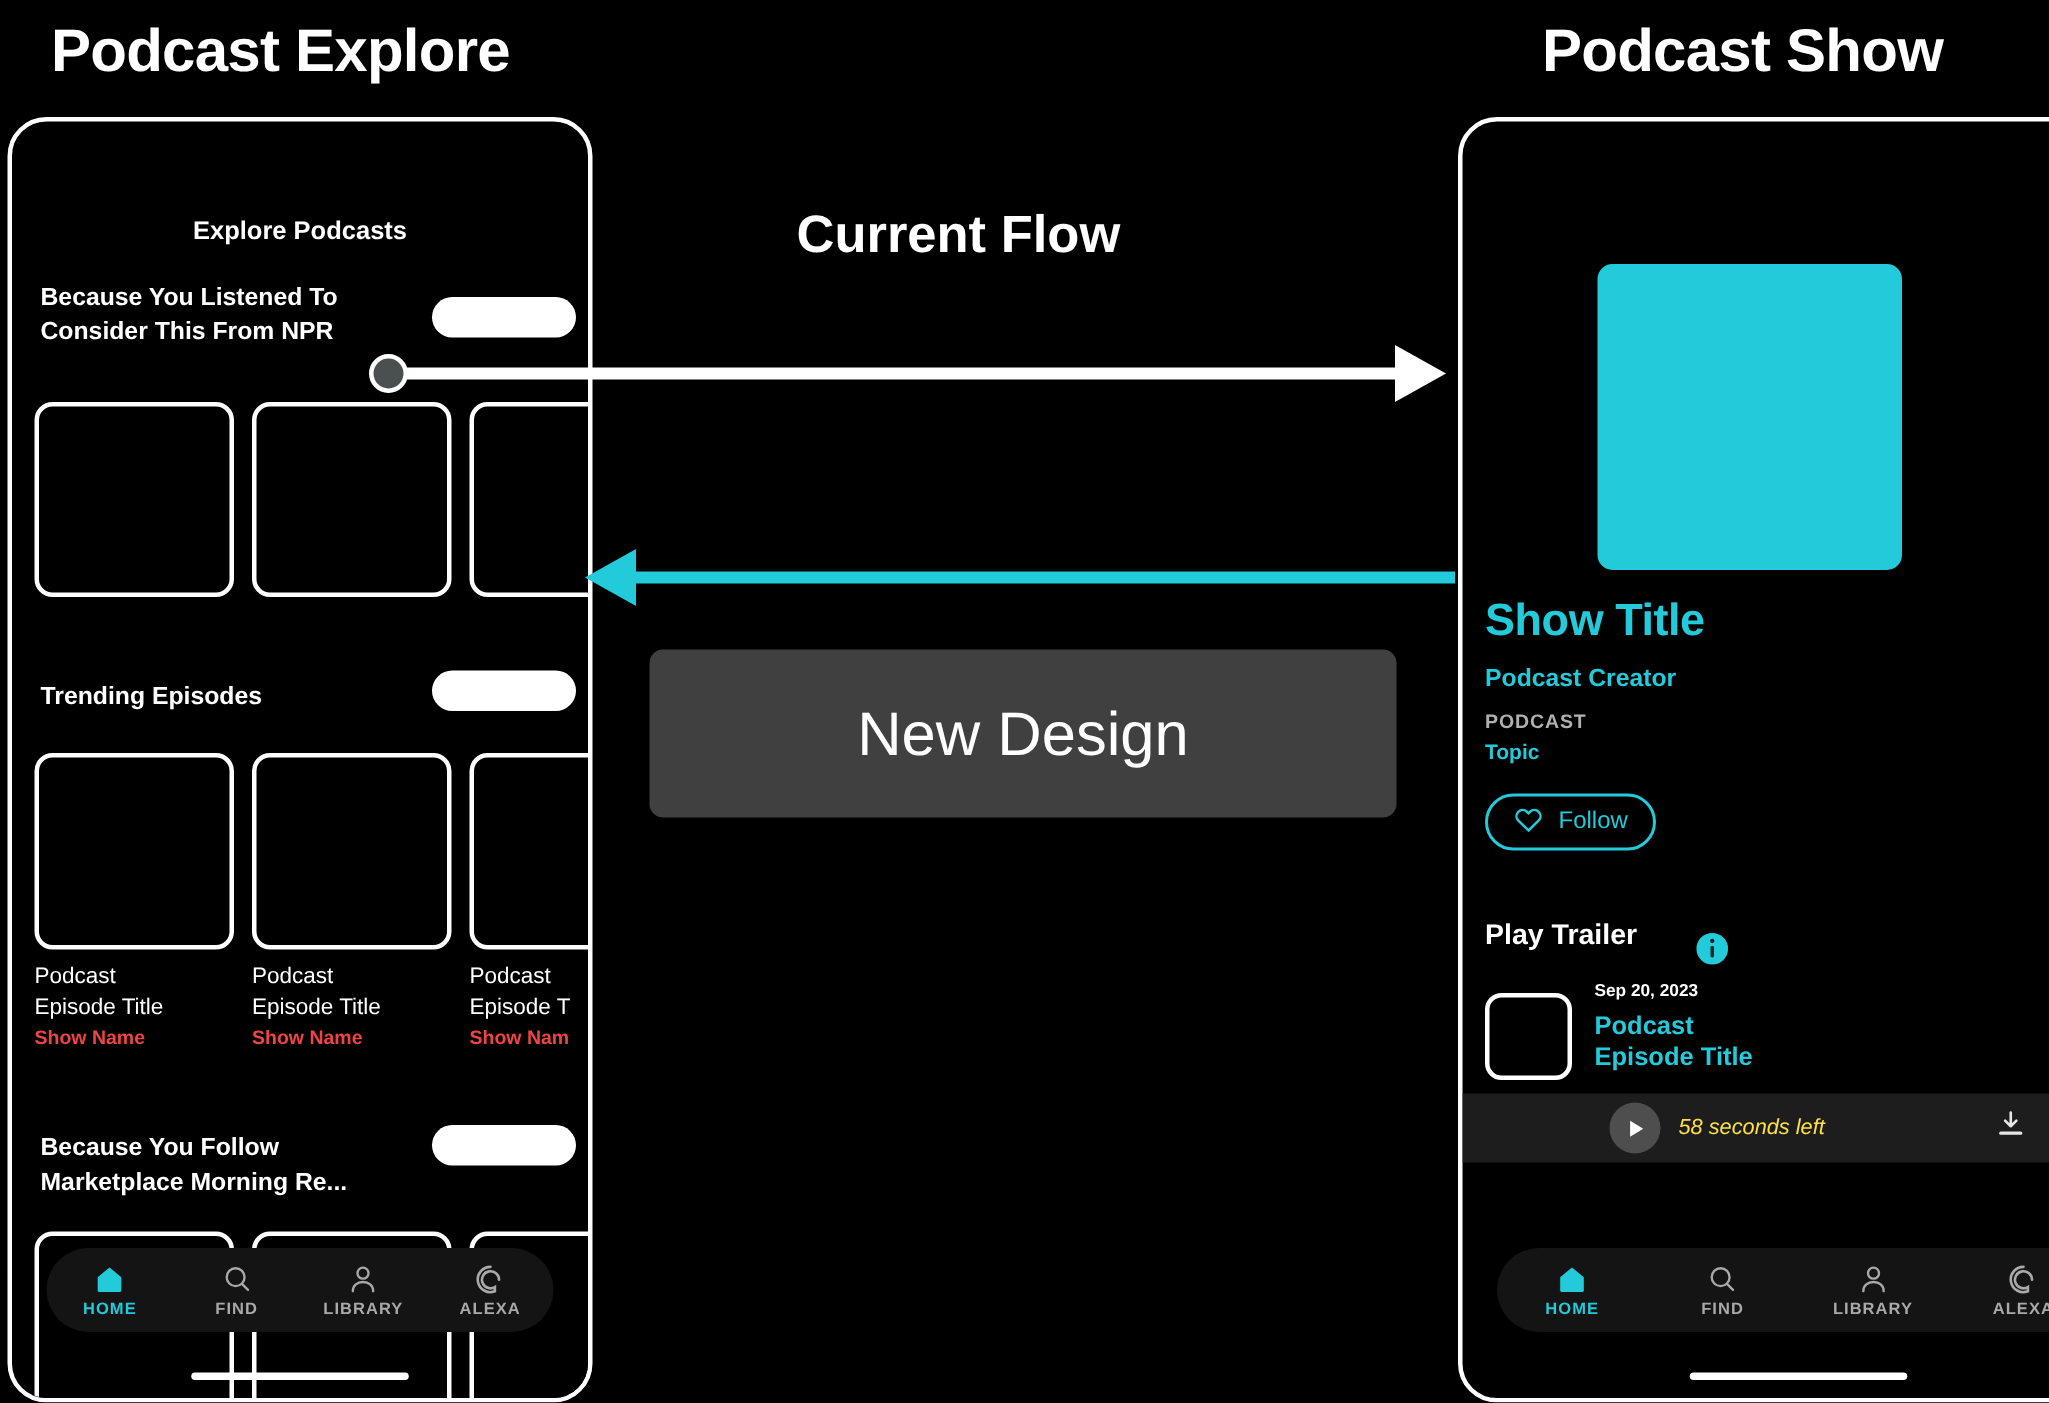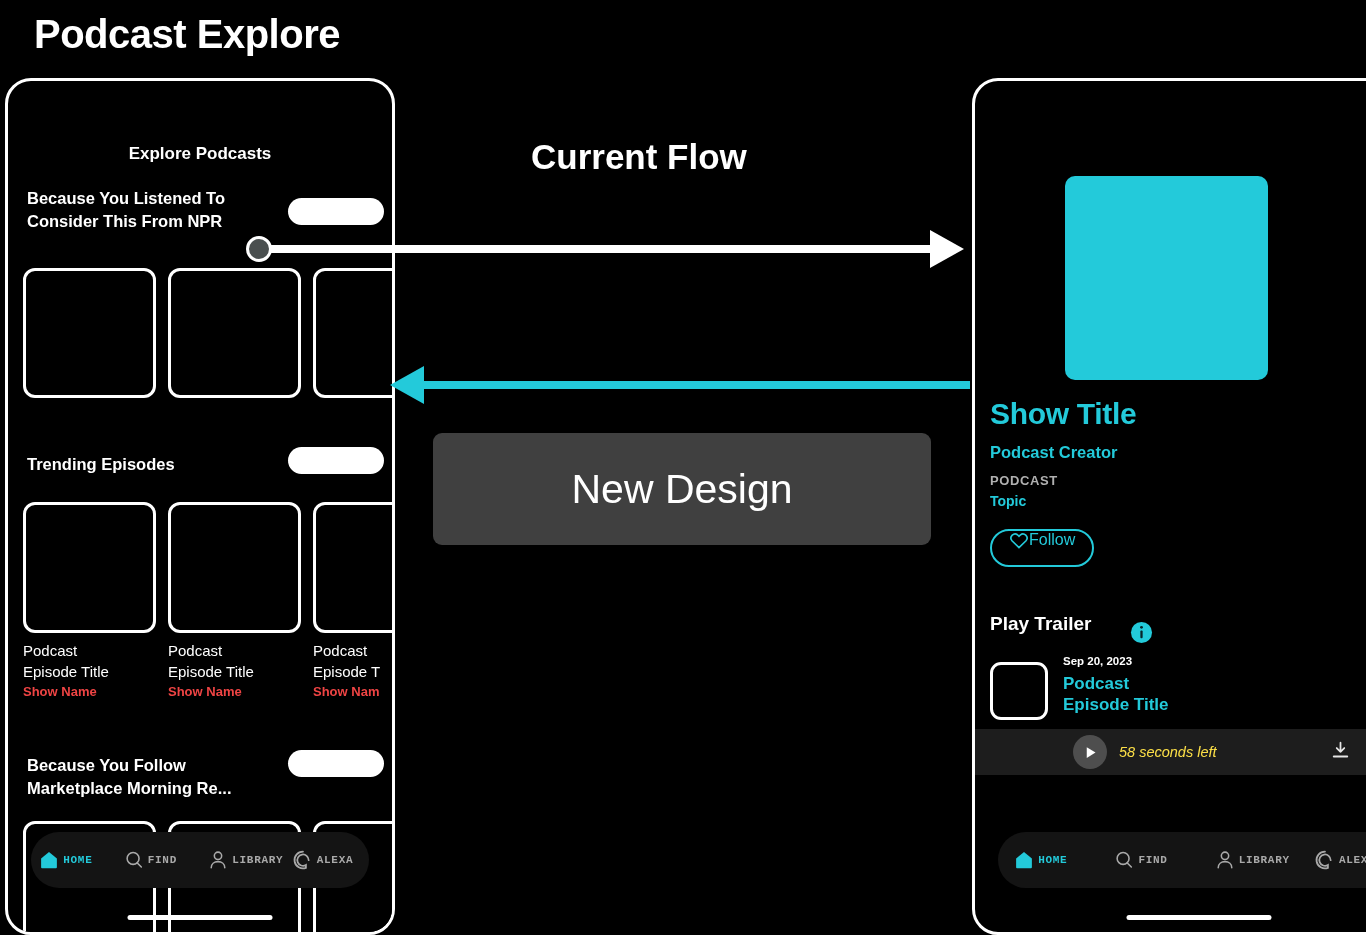--- a/index.html
+++ b/index.html
@@ -69,22 +69,22 @@
   }
 
   
   .nav{
     position:absolute; left:23px; right:23px; bottom:44px;
     height:56px; border-radius:28px;
     background:#141414;
     display:flex; align-items:center; justify-content:space-around;
   }
   .nav-item{
-    display:flex; flex-direction:row; align-items:center;
-    gap:3px; width:70px;font-family:Liberation Mono, monospace;
+    display:flex; flex-direction:column; align-items:center;
+    gap:3px; width:70px;
   }
   .nav-label{
     font-size:11px; font-weight:700; letter-spacing:0.7px;
     color:#a9a9a9;
   }
   .nav-item.active .nav-label{ color:#23cada; }
   .nav-ic{ width:22px; height:22px; display:block; }
   .home-ind{
     position:absolute; left:50%; transform:translateX(-50%);
     bottom:12px; width:145px; height:5px; border-radius:3px; background:#fff;
@@ -108,21 +108,21 @@
     color:#b0b0b0; font-size:13px; font-weight:600; letter-spacing:0.6px;
   }
   .topic{
     position:absolute; left:15px; top:412px;
     color:#23cada; font-size:14px; font-weight:600;
   }
   .follow-btn{
     position:absolute; left:15px; top:448px;
     height:38px; padding:0 17px;
     border:2px solid #23cada; border-radius:19px;
-    display:flex; 
+    display:flex; align-items:center; gap:10px;
     color:#23cada; font-size:16px; font-weight:500;
     background:transparent;
   }
   .trailer{
     position:absolute; left:15px; top:532px;
     color:#fff; font-size:19px; font-weight:700;
   }
   .info-ic{
     position:absolute; left:155px; top:540px;
     width:23px; height:23px;
@@ -184,20 +184,21 @@
     display:flex; align-items:center; justify-content:center;
   }
   .newdesign span{ color:#fff; font-size:41px; font-weight:500; }
 </style>
 </head>
 <body>
 
 <div class="stage">
 
   <div class="section-title" id="title-left">Podcast Explore</div>
+  <div class="section-title" id="title-right">Podcast Show</div>
 
   <div class="phone" id="phone-left">
 
     <div class="explore-head">Explore Podcasts</div>
 
     <div class="row-head" style="top:106px;">
       <div>Because You Listened To</div>
       <div>Consider This From NPR</div>
     </div>
     <div class="pill" style="left:280px; top:117px;"></div>

